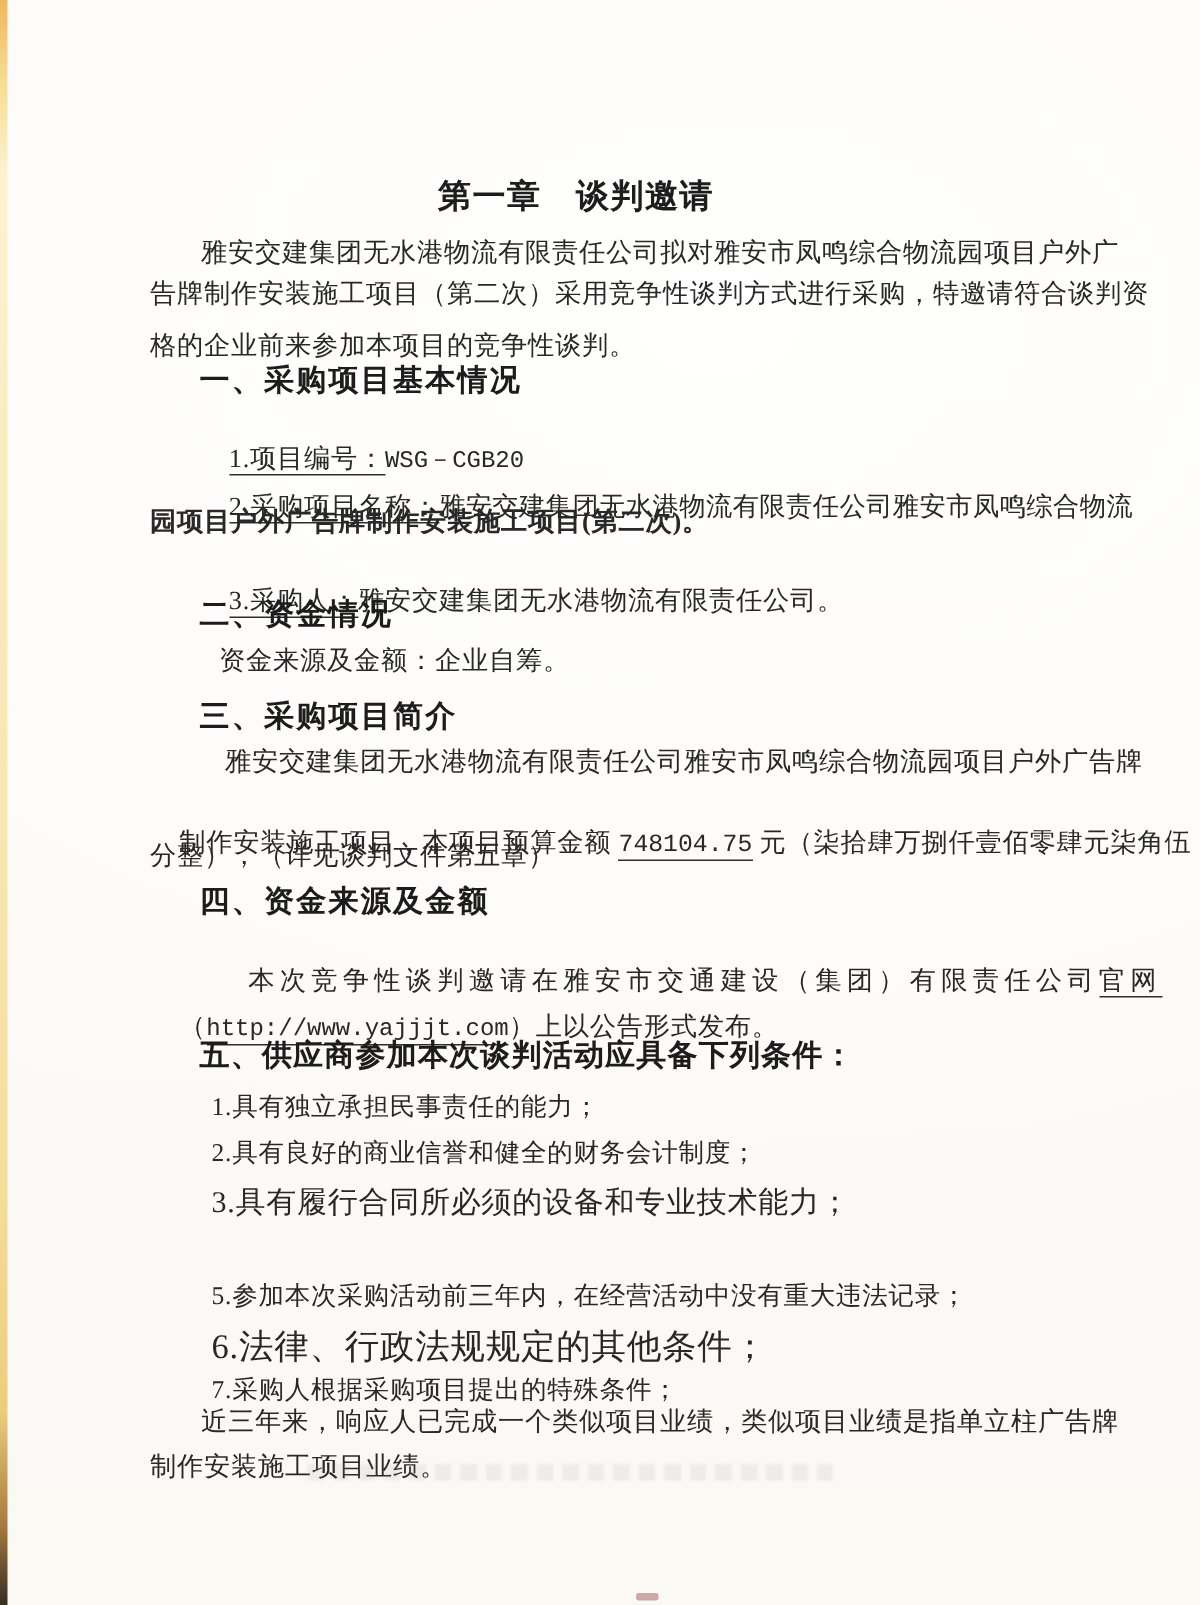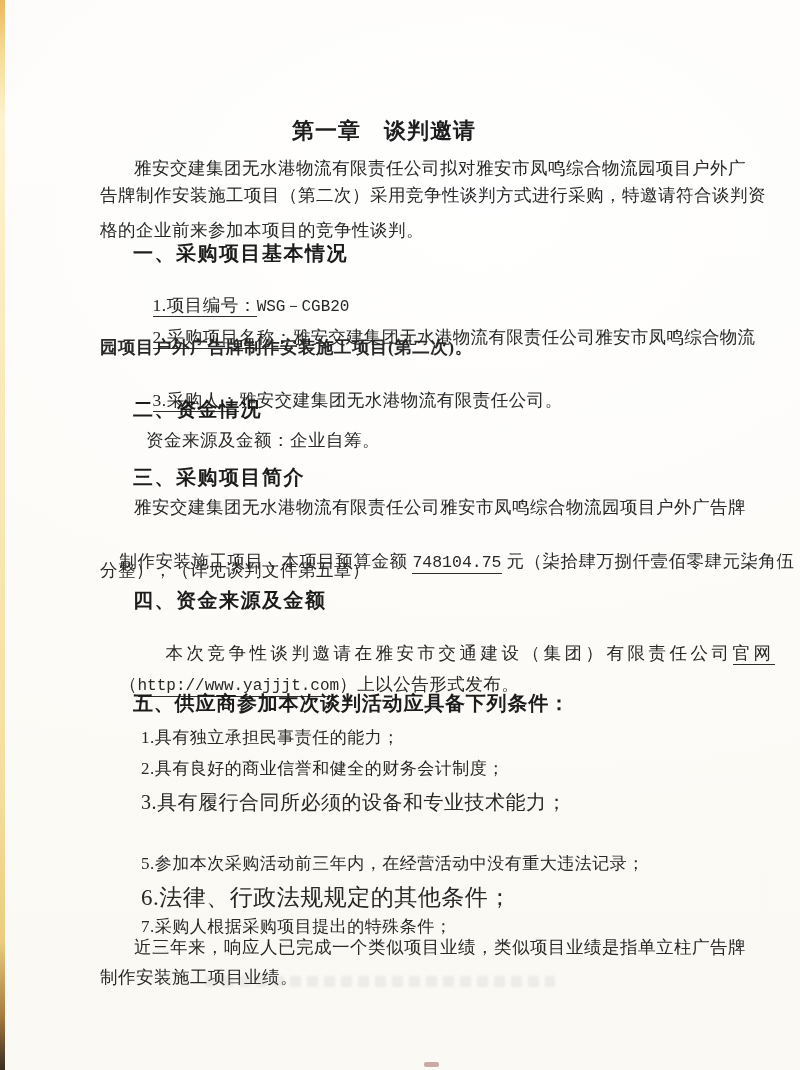--- a/index.html
+++ b/index.html
@@ -115,21 +115,21 @@
   <div class="line" style="left:100px; top:337px;font-weight:bold;">园项目户外广告牌制作安装施工项目(第二次)。</div>
 
   <div class="line" style="left:133px; top:368px;">
     <span class="u">3.采购人：</span><span>雅安交建集团无水港物流有限责任公司。</span>
   </div>
 
   <div class="heading" style="left:133px; top:396px;">二、资金情况</div>
   <div class="line" style="left:146px; top:430px;">资金来源及金额：企业自筹。</div>
 
   <div class="heading" style="left:133px; top:464px;">三、采购项目简介</div>
-  <div class="line" style="left:134px; top:497px;">雅安交建集团无水港物流有限责任公司雅安市凤鸣综合物流园项目户外广告牌</div>
+  <div class="line" style="left:150px; top:497px;">雅安交建集团无水港物流有限责任公司雅安市凤鸣综合物流园项目户外广告牌</div>
   <div class="line" style="left:100px; top:529px;">
     <span>制作安装施工项目，本项目预算金额 </span><span class="mono u" style="font-size:16.5px;">748104.75</span><span> 元（柒拾肆万捌仟壹佰零肆元柒角伍</span>
   </div>
   <div class="line" style="left:100px; top:560px;">分整），（详见谈判文件第五章）</div>
 
   <div class="heading" style="left:133px; top:587px;">四、资金来源及金额</div>
   <div class="line spread" style="left:134px; top:621px;">
     <span>本次竞争性谈判邀请在雅安市交通建设（集团）有限责任公司</span><span class="u">官网</span>
   </div>
   <div class="line" style="left:100px; top:652px;">

